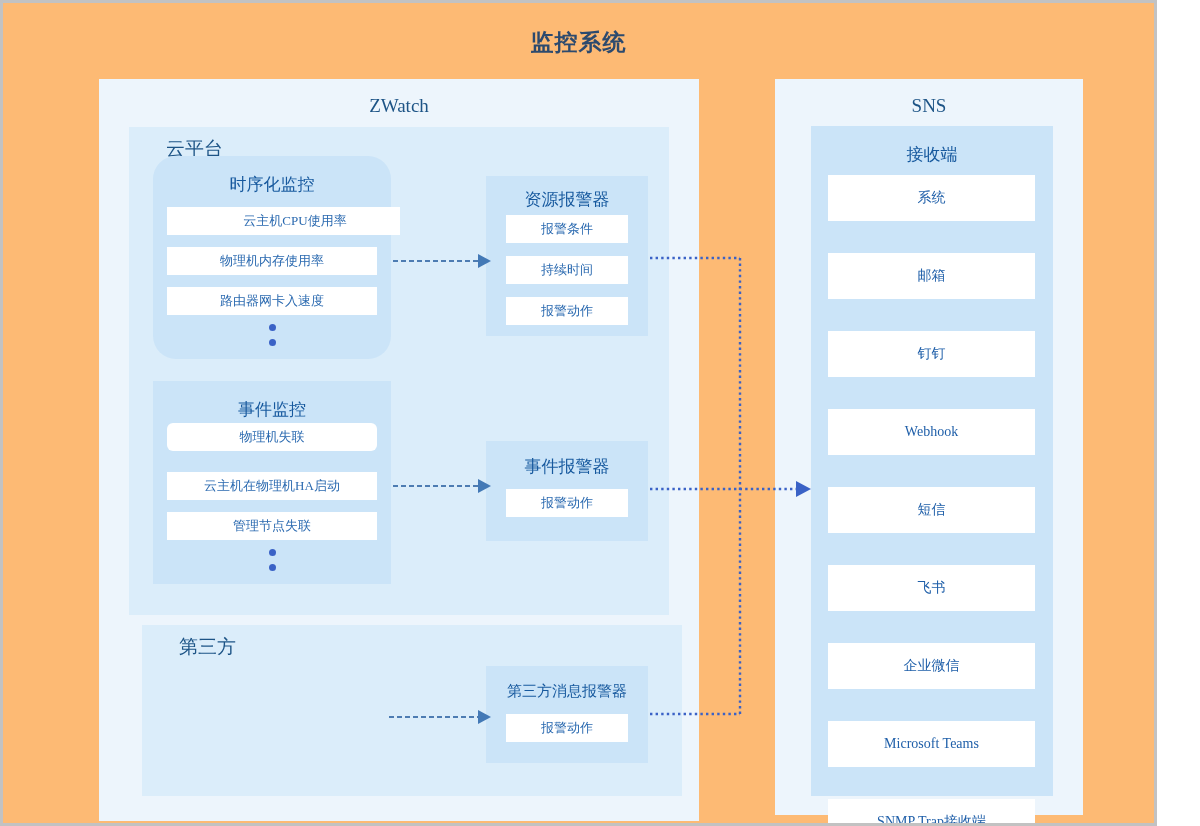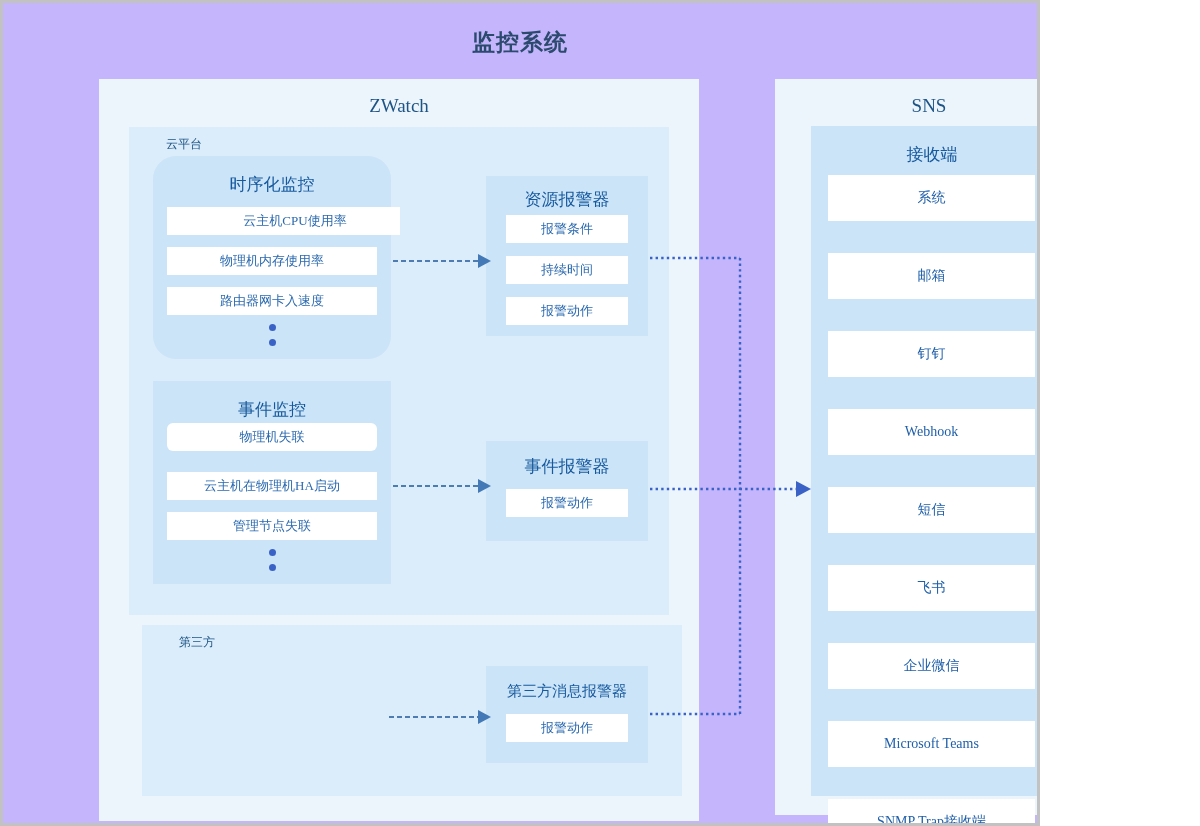--- a/index.html
+++ b/index.html
@@ -1,32 +1,32 @@
 <!DOCTYPE html>
 <html><head>
 <meta charset="utf-8">
 <style>
   html,body{margin:0;padding:0;background:#ffffff;}
   body{font-family:"Liberation Sans","DejaVu Sans",sans-serif;}
-  .canvas{position:relative;width:1040px;height:826px;background:#c4b5fd;
+  .canvas{position:relative;width:1157px;height:826px;background:#fdba74;
           border:3px solid #c2c2c2;box-sizing:border-box;overflow:hidden;}
 
   .page-title{position:absolute;left:0;top:24px;width:100%;text-align:center;
               font-size:23px;font-weight:bold;color:#2c4a6e;letter-spacing:1px;}
 
   .panel{position:absolute;background:#edf5fc;font-family:Liberation Serif, serif;}
   .panel-zwatch{left:96px;top:76px;width:600px;height:742px;}
   .panel-sns{left:772px;top:76px;width:308px;height:736px;}
   .panel-header{position:absolute;left:0;top:16px;width:100%;text-align:center;
                 font-size:19px;color:#1d5486;}
 
   .subpanel{position:absolute;background:#dbedfa;}
   .subpanel-cloud{left:30px;top:48px;width:540px;height:488px;}
   .subpanel-third{left:43px;top:546px;width:540px;height:171px;}
-  .subpanel-label{position:absolute;left:37px;top:9px;font-size:12px;color:#1d5486;}
+  .subpanel-label{position:absolute;left:37px;top:9px;font-size:19px;color:#1d5486;}
 
   .group{position:absolute;background:#cbe4f8;}
   .group-title{position:absolute;left:0;width:100%;text-align:center;
                font-size:17px;color:#17599e;font-weight:500;}
   .row{position:absolute;background:#ffffff;display:flex;align-items:center;
        justify-content:center;font-size:13px;color:#2b6ab0;}
 
   .g-monitor{width:238px;height:203px;}
   .g-monitor .group-title{top:17px;}
   .g-monitor .row{left:14px;width:210px;height:28px;}

